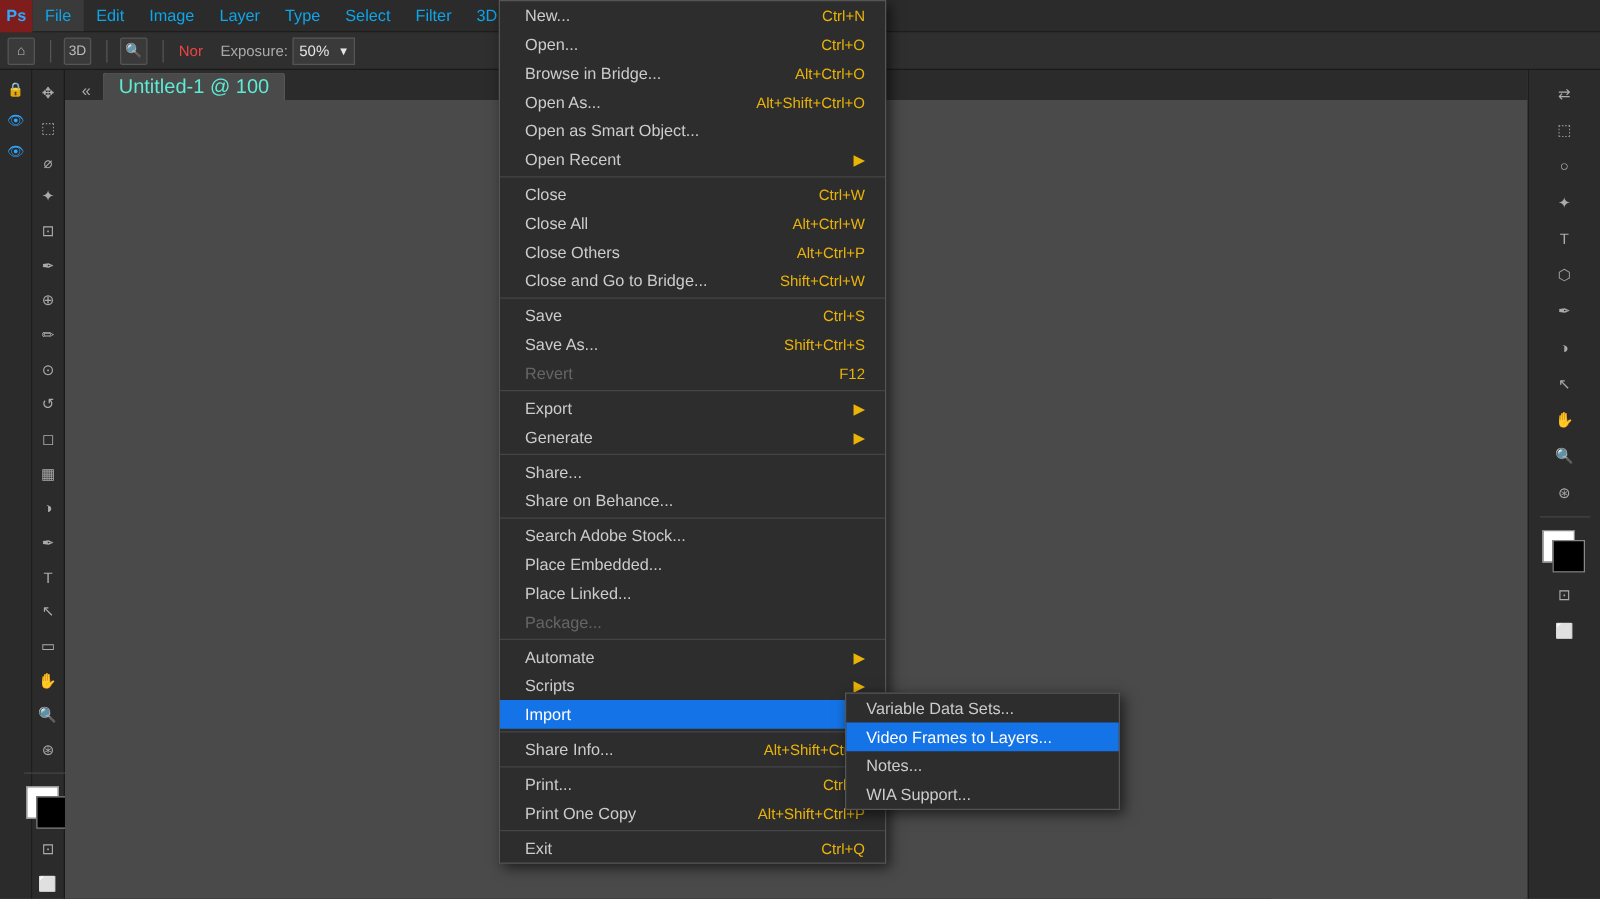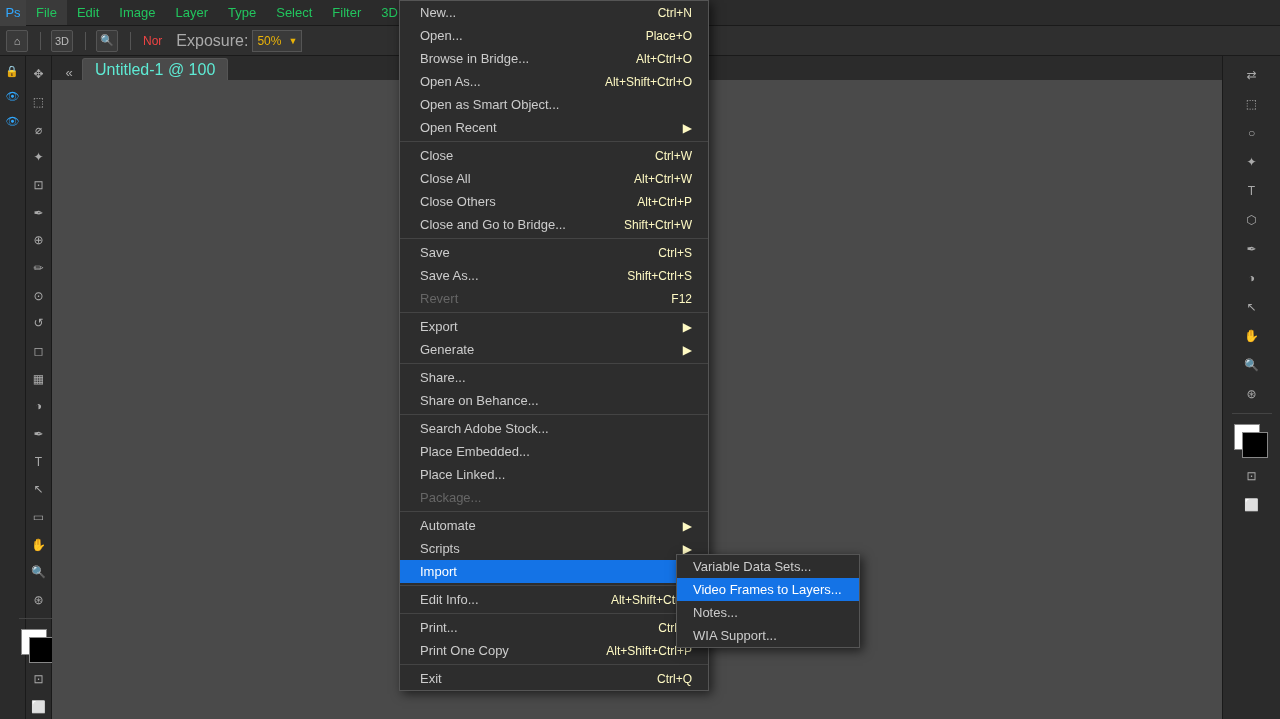--- a/index.html
+++ b/index.html
@@ -18,31 +18,31 @@
     .menu-bar {
       display: flex;
       align-items: center;
       height: 26px;
       background: #2b2b2b;
       border-bottom: 1px solid #1a1a1a;
     }
     .ps-logo {
       width: 26px;
       height: 26px;
-      background: #404040;
+      background: #7f1d1d;
       display: flex; align-items: center; justify-content: center;
       color: #31a8ff;
-      font-weight: normal;
+      font-weight: bold;
       font-size: 13px;
       flex-shrink: 0;
     }
     .menu-item {
       padding: 2px 10px;
       cursor: pointer;
-      color: #22c55e;
+      color: #0ea5e9;
       height: 100%;
       display: flex; align-items: center;
     }
     .menu-item:hover, .menu-item.active {
       background: #4a4a4a;
     }
     .menu-item.active {
       background: #3a3a3a;
     }
 
@@ -64,25 +64,25 @@
       display: flex; align-items: center; justify-content: center;
       cursor: pointer;
       color: #bbb;
       font-size: 11px;
     }
     .toolbar-label {
       color: #ef4444;
       font-size: 12px;
       margin-left: 8px;
     }
-    .exposure-label { color: #aaa; font-size: 16px; margin-left: 10px; }
+    .exposure-label { color: #aaa; font-size: 12px; margin-left: 10px; }
     .exposure-val {
       background: #3a3a3a;
       border: 1px solid #555;
-      color: #eab308;
+      color: #e5e5e5;
       font-size: 12px;
       width: 50px;
       height: 22px;
       padding: 1px 4px;
       display: flex; align-items: center; justify-content: space-between;
     }
 
     
     .main-area {
       display: flex;
@@ -208,39 +208,39 @@
     }
     .menu-entry.highlighted {
       background: #1473e6;
       color: #fff;
     }
     .menu-entry.disabled {
       color: #666;
       cursor: default;
     }
     .menu-entry .shortcut {
-      color: #fef9c3;
+      color: #eab308;
       font-size: 12px;
       margin-left: 20px;
     }
     .menu-entry.highlighted .shortcut {
       color: #cce;
     }
     .menu-separator {
       height: 1px;
       background: #444;
       margin: 2px 0;
     }
 
     
     .submenu {
       position: absolute;
       top: 554px;
       left: 676px;
-      width: 184px;
+      width: 220px;
       background: #2d2d2d;
       border: 1px solid #555;
       box-shadow: 3px 3px 10px rgba(0,0,0,0.6);
       z-index: 1001;
     }
     .submenu-entry {
       display: flex;
       align-items: center;
       padding: 4px 16px;
       cursor: pointer;
@@ -356,21 +356,21 @@
   </div>
 </div>
 
 <div class="file-menu">
   <div class="menu-entry">
     <span>New...</span>
     <span class="shortcut">Ctrl+N</span>
   </div>
   <div class="menu-entry">
     <span>Open...</span>
-    <span class="shortcut">Place+O</span>
+    <span class="shortcut">Ctrl+O</span>
   </div>
   <div class="menu-entry">
     <span>Browse in Bridge...</span>
     <span class="shortcut">Alt+Ctrl+O</span>
   </div>
   <div class="menu-entry">
     <span>Open As...</span>
     <span class="shortcut">Alt+Shift+Ctrl+O</span>
   </div>
   <div class="menu-entry">
@@ -447,21 +447,21 @@
   <div class="menu-entry">
     <span>Scripts</span>
     <span class="shortcut">▶</span>
   </div>
   <div class="menu-entry highlighted">
     <span>Import</span>
     <span class="shortcut" style="color:#cce;">▶</span>
   </div>
   <div class="menu-separator"></div>
   <div class="menu-entry">
-    <span>Edit Info...</span>
+    <span>Share Info...</span>
     <span class="shortcut">Alt+Shift+Ctrl+I</span>
   </div>
   <div class="menu-separator"></div>
   <div class="menu-entry">
     <span>Print...</span>
     <span class="shortcut">Ctrl+P</span>
   </div>
   <div class="menu-entry">
     <span>Print One Copy</span>
     <span class="shortcut">Alt+Shift+Ctrl+P</span>

